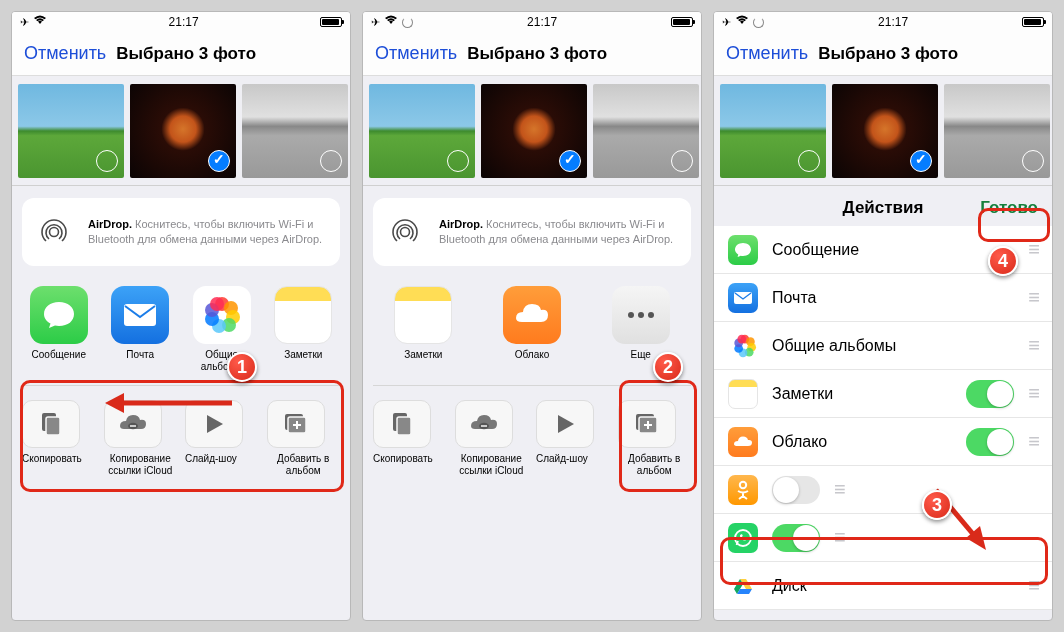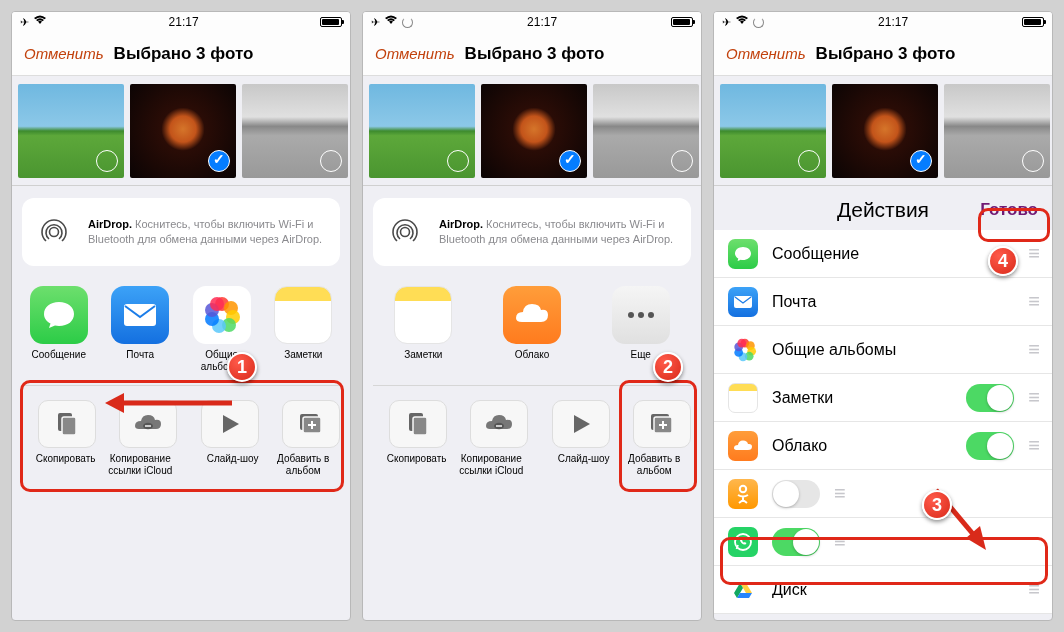--- a/index.html
+++ b/index.html
@@ -8,21 +8,21 @@
 .status-bar { height: 20px; background: #fdfdfd; display: flex; align-items: center; justify-content: space-between; padding: 0 8px; font-size: 12px; font-weight: 500; }
 .status-l, .status-r { display: flex; align-items: center; gap: 4px; }
 .airplane-icon { font-size: 11px; }
 .wifi-icon { font-size: 10px; position: relative; top: -1px; }
 .spinner-icon { display: inline-block; width: 11px; height: 11px; border: 1px solid #888; border-top-color: transparent; border-radius: 50%; }
 .battery { display: inline-flex; align-items: center; }
 .batt-body { width: 22px; height: 10px; border: 1px solid #000; border-radius: 2px; position: relative; }
 .batt-body::after { content: ''; position: absolute; right: -3px; top: 2px; width: 2px; height: 4px; background: #000; border-radius: 0 1px 1px 0; }
 .batt-fill { position: absolute; left: 1px; top: 1px; bottom: 1px; width: 85%; background: #000; border-radius: 1px; }
 .nav { height: 44px; background: #fdfdfd; display: flex; align-items: center; padding: 0 12px; gap: 10px; border-bottom: 1px solid #ddd; }
-.nav-cancel { color: #c2410c; font-size: 15px; cursor: pointer; font-style: italic; }
+.nav-cancel { color: #1d4ed8; font-size: 18px; cursor: pointer; }
 .nav-title { font-weight: 700; font-size: 17px; color: #000; }
 .preview-row { height: 110px; padding: 8px 6px; display: flex; gap: 6px; background: #efeff4; border-bottom: 1px solid #d0d0d0; overflow: hidden; }
 .thumb { flex: 0 0 106px; height: 94px; position: relative; border-radius: 2px; overflow: hidden; }
 .t-green { background: linear-gradient(to bottom, #6fb8e0 0%, #8cc8e8 45%, #3d8b2e 50%, #5da83a 55%, #4a9530 100%); }
 .t-moon { background: radial-gradient(circle at 50% 48%, #d5752a 0%, #c3541a 18%, #2a0c06 30%, #0a0404 100%); }
 .t-lake { background: linear-gradient(to bottom, #c8c8c8 0%, #e0e0e0 35%, #888 45%, #aaa 55%, #999 100%); }
 .sel-circle { position: absolute; bottom: 6px; right: 6px; width: 22px; height: 22px; border-radius: 50%; border: 1.5px solid #fff; }
 .sel-circle.checked { background: #057dff; border-color: #fff; }
 .sel-circle.checked::after { content: '✓'; position: absolute; left: 4px; top: 0; color: #fff; font-size: 14px; font-weight: bold; }
 .airdrop { margin: 12px 10px; background: #fff; border-radius: 12px; padding: 12px 10px; display: flex; gap: 12px; align-items: center; font-size: 11px; line-height: 1.35; color: #8a8a8e; }
@@ -34,27 +34,27 @@
 .app-item { flex: 1; display: flex; flex-direction: column; align-items: center; gap: 5px; cursor: pointer; }
 .app-icon { width: 58px; height: 58px; border-radius: 13px; display: flex; align-items: center; justify-content: center; font-size: 28px; color: #fff; position: relative; }
 .app-label { font-size: 10px; color: #000; text-align: center; line-height: 1.15; height: 24px; }
 .ic-msg { background: linear-gradient(to bottom, #6ddf6d, #2ccc47); }
 .ic-mail { background: linear-gradient(to bottom, #3ca2f7, #1470e0); }
 .ic-photos { background: #fff; }
 .ic-notes { background: linear-gradient(to bottom, #ffdd55 0%, #ffdd55 25%, #fff 25%, #fff 100%); border: 1px solid #e5e5e5; }
 .ic-cloud { background: linear-gradient(to bottom, #ff9d3a, #ff7b1e); }
 .ic-books { background: linear-gradient(to bottom, #ff8c3a, #ff6a1e); }
 .ic-more { background: linear-gradient(to bottom, #f5f5f5, #e0e0e0); color: #555; }
-.action-item { flex: 1; display: flex; flex-direction: column; align-items: flex-end; gap: 5px; cursor: pointer; }
+.action-item { flex: 1; display: flex; flex-direction: column; align-items: flex-start; gap: 5px; cursor: pointer; }
 .action-icon { width: 58px; height: 48px; border-radius: 10px; background: #f7f7f7; border: 1px solid #ddd; display: flex; align-items: center; justify-content: center; font-size: 22px; color: #666; }
 .action-label { font-size: 10px; color: #000; text-align: center; line-height: 1.15; height: 24px; }
 
 .s3-header { display: flex; align-items: center; justify-content: center; padding: 12px 12px 8px; position: relative; }
-.s3-title { font-weight: 400; font-size: 21px; }
-.s3-done { position: absolute; right: 14px; color: #701a75; font-weight: 600; font-size: 17px; cursor: pointer; }
+.s3-title { font-weight: 700; font-size: 17px; }
+.s3-done { position: absolute; right: 14px; color: #15803d; font-weight: 600; font-size: 17px; cursor: pointer; }
 .s3-list { background: #fff; }
 .s3-row { display: flex; align-items: center; height: 48px; padding: 0 14px; border-bottom: 1px solid #e6e6e6; }
 .s3-ricon { width: 30px; height: 30px; border-radius: 7px; margin-right: 14px; display: flex; align-items: center; justify-content: center; color: #fff; font-size: 16px; }
 .s3-rlabel { flex: 1; font-size: 16px; }
 .s3-toggle { width: 48px; height: 28px; border-radius: 14px; position: relative; margin-right: 14px; }
 .s3-toggle.on { background: #4cd964; }
 .s3-toggle.off { background: #e6e6e6; }
 .s3-knob { width: 26px; height: 26px; background: #fff; border-radius: 50%; position: absolute; top: 1px; box-shadow: 0 1px 3px rgba(0,0,0,0.25); }
 .s3-toggle.on .s3-knob { right: 1px; }
 .s3-toggle.off .s3-knob { left: 1px; }

